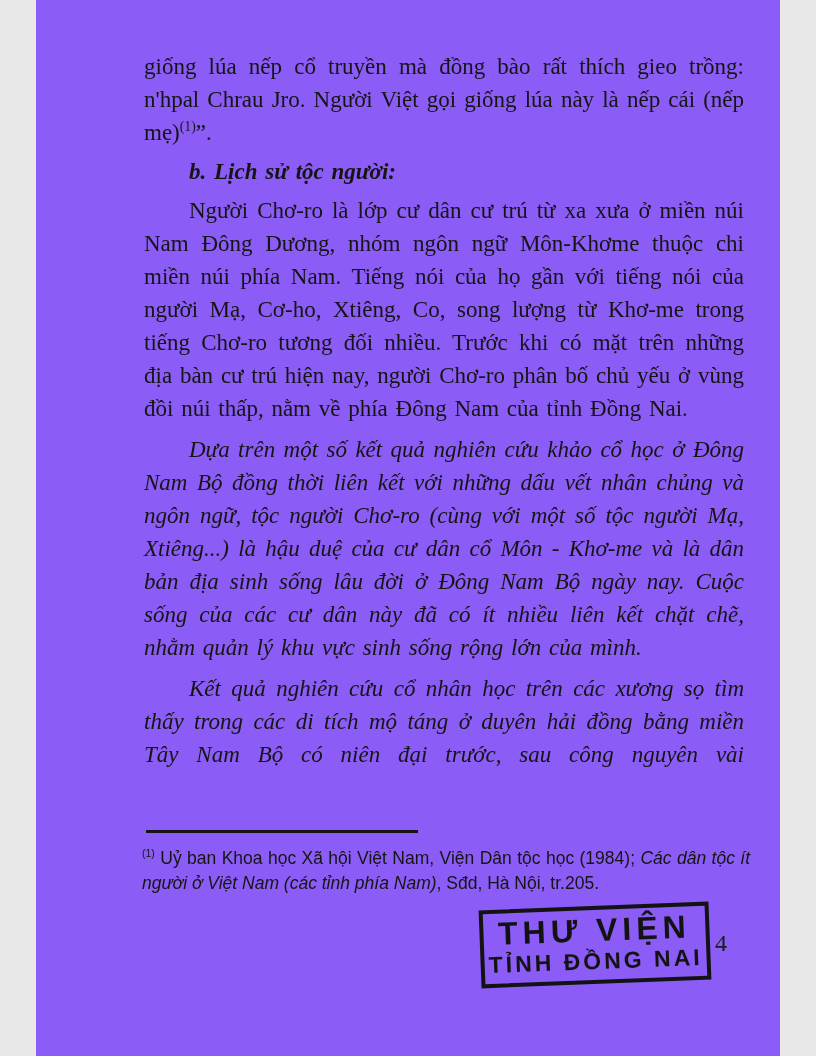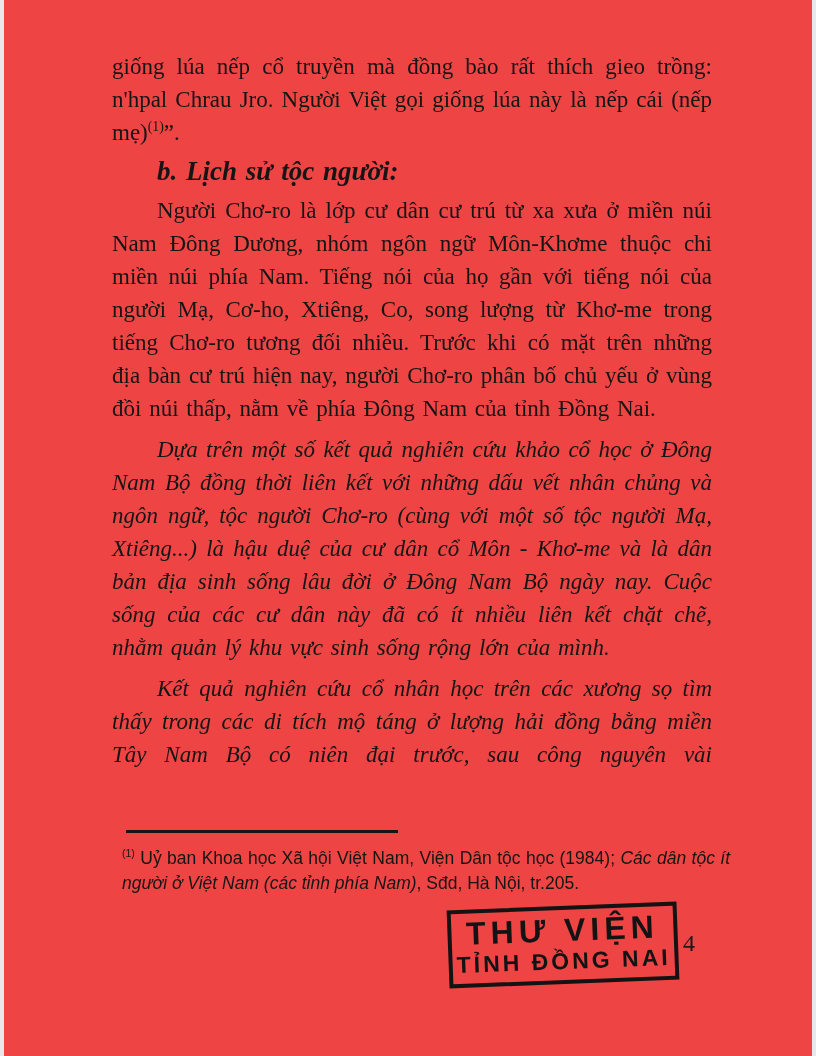--- a/index.html
+++ b/index.html
@@ -2,59 +2,59 @@
 <html lang="vi"><head>
 <meta charset="utf-8">
 <style>
   html, body {
     margin: 0;
     padding: 0;
     background: #e8e8e8;
   }
   .page {
     position: relative;
-    width: 808px;
+    width: 744px;
     height: 1056px;
     margin: 0 auto;
-    background: #ef4444;
+    background: #8b5cf6;
     color: #151515;
     font-family: "Liberation Serif", "DejaVu Serif", serif;
     overflow: hidden;
   }
   .text-block {
     position: absolute;
     left: 108px;
     top: 50px;
     width: 600px;
     font-size: 23px;
     line-height: 33px;
     text-align: justify;
     word-spacing: 2px;
   }
   .text-block p { margin: 0; }
   .para-intro { text-indent: 0; }
   .section-heading {
     font-weight: bold;
     font-style: italic;
     margin: 6px 0 0 45px !important;
-    font-size: 27px;
+    font-size: 23px;
   }
   .para-indent { text-indent: 45px; }
   .mt6 { margin-top: 6px !important; }
   .mt8 { margin-top: 8px !important; font-style: italic; }
   .cont-line { text-align-last: justify; }
   sup.fn-ref {
     font-size: 0.60em;
     line-height: 0;
     vertical-align: super;
     letter-spacing: 0;
   }
   .footnote-block {
     position: absolute;
-    left: 118px;
+    left: 106px;
     top: 830px;
     width: 608px;
     font-family: "Liberation Sans", "DejaVu Sans", sans-serif;
     font-size: 17.5px;
     line-height: 25px;
     text-align: justify;
   }
   .footnote-rule {
     width: 272px;
     height: 0;
@@ -109,21 +109,21 @@
   <div class="text-block">
 
     <p class="para-intro"><span>giống lúa nếp cổ truyền mà đồng bào rất thích gieo trồng: n'hpal Chrau Jro. Người Việt gọi giống lúa này là nếp cái (nếp mẹ)</span><sup class="fn-ref">(1)</sup><span>”.</span></p>
 
     <p class="section-heading">b. Lịch sử tộc người:</p>
 
     <p class="para-indent mt6">Người Chơ-ro là lớp cư dân cư trú từ xa xưa ở miền núi Nam Đông Dương, nhóm ngôn ngữ Môn-Khơme thuộc chi miền núi phía Nam. Tiếng nói của họ gần với tiếng nói của người Mạ, Cơ-ho, Xtiêng, Co, song lượng từ Khơ-me trong tiếng Chơ-ro tương đối nhiều. Trước khi có mặt trên những địa bàn cư trú hiện nay, người Chơ-ro phân bố chủ yếu ở vùng đồi núi thấp, nằm về phía Đông Nam của tỉnh Đồng Nai.</p>
 
     <p class="para-indent mt8">Dựa trên một số kết quả nghiên cứu khảo cổ học ở Đông Nam Bộ đồng thời liên kết với những dấu vết nhân chủng và ngôn ngữ, tộc người Chơ-ro (cùng với một số tộc người Mạ, Xtiêng...) là hậu duệ của cư dân cổ Môn - Khơ-me và là dân bản địa sinh sống lâu đời ở Đông Nam Bộ ngày nay. Cuộc sống của các cư dân này đã có ít nhiều liên kết chặt chẽ, nhằm quản lý khu vực sinh sống rộng lớn của mình.</p>
 
-    <p class="para-indent mt8 cont-line">Kết quả nghiên cứu cổ nhân học trên các xương sọ tìm thấy trong các di tích mộ táng ở lượng hải đồng bằng miền Tây Nam Bộ có niên đại trước, sau công nguyên vài</p>
+    <p class="para-indent mt8 cont-line">Kết quả nghiên cứu cổ nhân học trên các xương sọ tìm thấy trong các di tích mộ táng ở duyên hải đồng bằng miền Tây Nam Bộ có niên đại trước, sau công nguyên vài</p>
   </div>
 
   <div class="footnote-block">
     <div class="footnote-rule"></div>
     <p class="footnote-text"><sup class="fn-ref">(1)</sup><span> Uỷ ban Khoa học Xã hội Việt Nam, Viện Dân tộc học (1984); </span><em>Các dân tộc ít người ở Việt Nam (các tỉnh phía Nam)</em><span>, Sđd, Hà Nội, tr.205.</span></p>
   </div>
 
   <div class="library-stamp">
     <div class="stamp-line1">THƯ VIỆN</div>
     <div class="stamp-line2">TỈNH ĐỒNG NAI</div>

